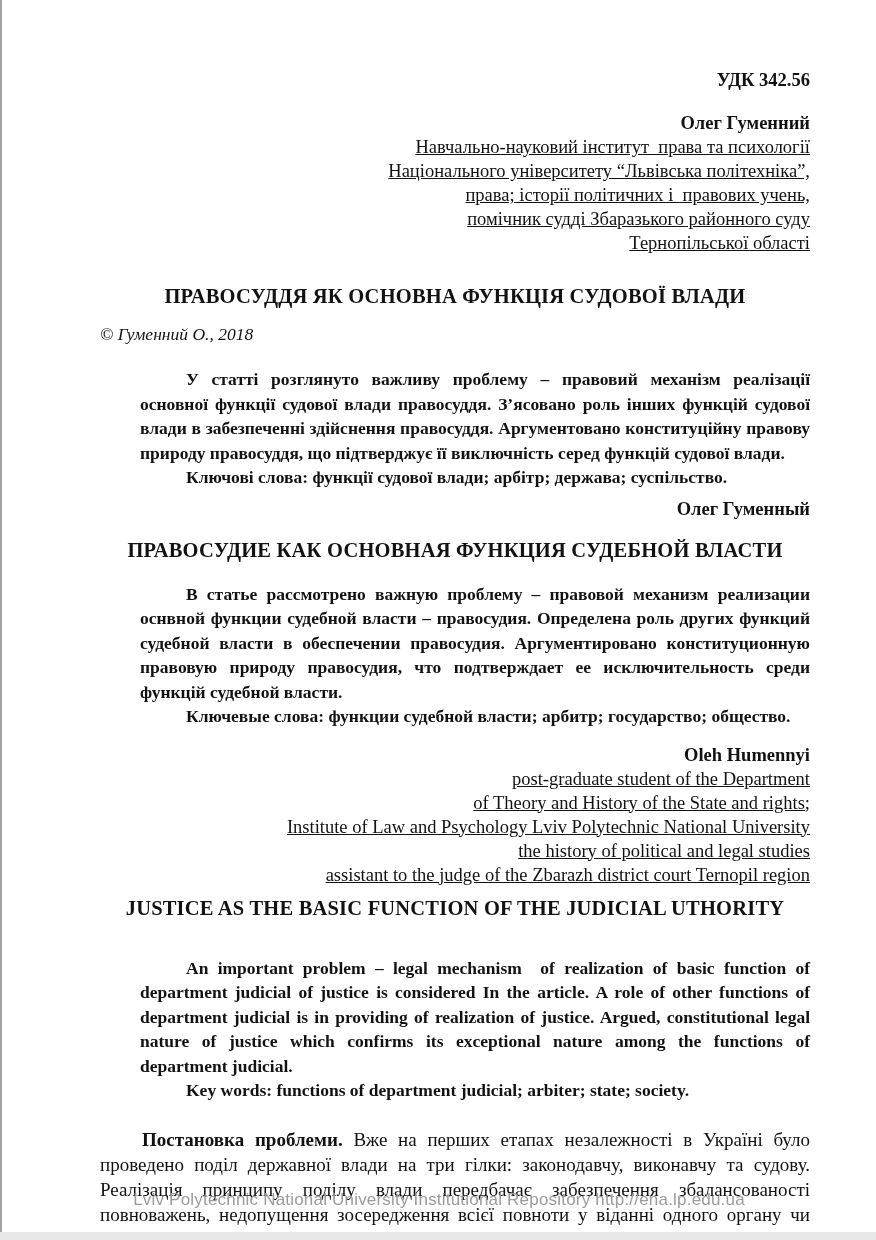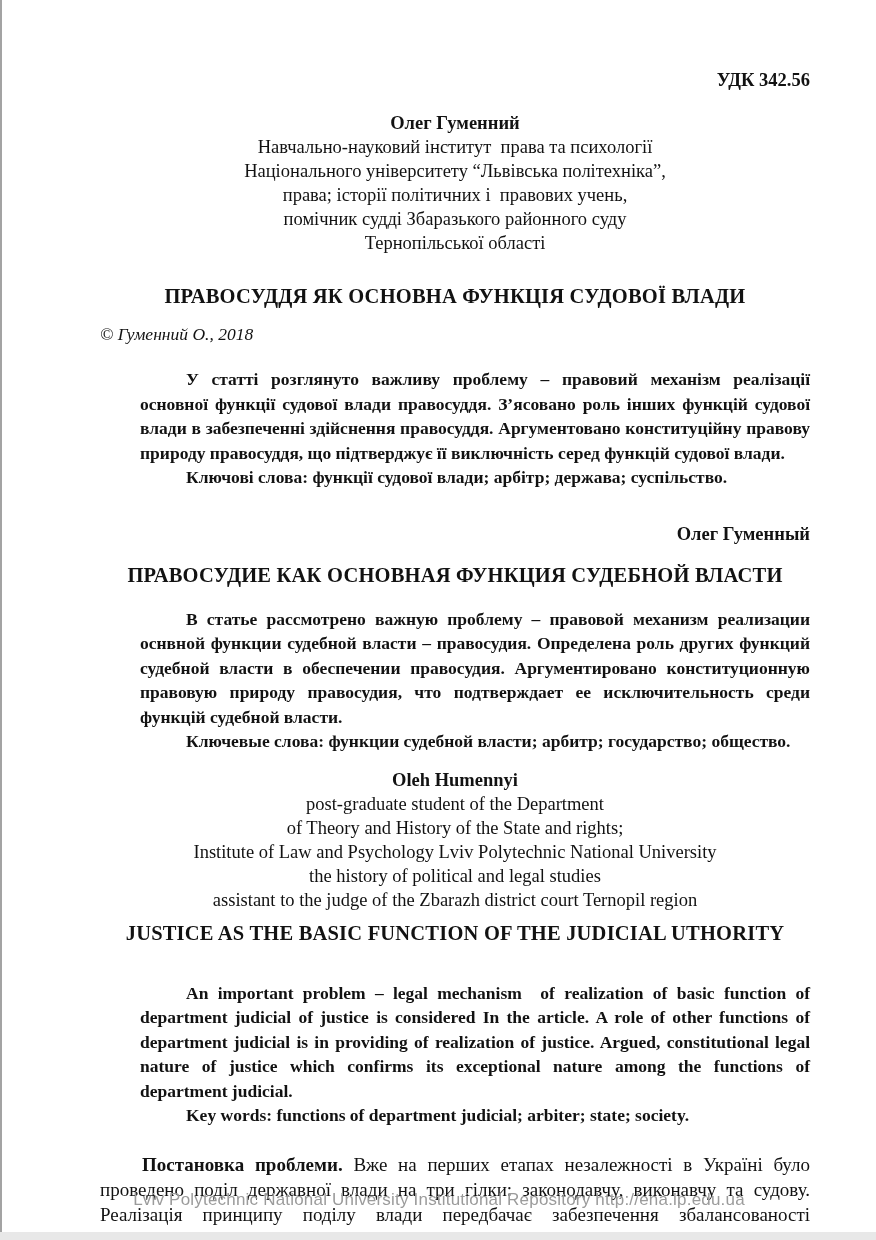--- a/index.html
+++ b/index.html
@@ -19,31 +19,31 @@
   .content {
     padding: 70px 66px 0 98px; 
   }
   .udc {
     text-align: right;
     font-weight: bold;
     font-size: 18.5px;
     margin-bottom: 20px;
   }
   .author-block {
-    text-align: center;
+    text-align: right;
     font-size: 18.5px;
     line-height: 24px;
   }
   .author-name {
     font-weight: bold;
     font-size: 18.5px;
     line-height: 24px;
   }
   .author-name.right { text-align: right; }
-  .affil-line { white-space: pre-wrap; }
+  .affil-line { white-space: pre-wrap; text-decoration: underline; }
   .title {
     text-align: center;
     font-weight: bold;
     font-size: 20.5px;
     margin: 30px 0 0 0;
     letter-spacing: 0.2px;
   }
   .copyright {
     font-style: italic;
     font-size: 17.5px;
@@ -54,21 +54,21 @@
     font-weight: bold;
     font-size: 17.5px;
     line-height: 24.5px;
     text-align: justify;
   }
   .abstract p {
     margin: 0;
     text-indent: 46px;
     white-space: pre-wrap;
   }
-  .ru-author { margin-top: 32px; }
+  .ru-author { margin-top: 7px; }
   .title.ru { margin-top: 18px; }
   .abstract.ru { margin-top: 20px; }
   .author-block.en { margin-top: 14px; }
   .title.en { margin-top: 10px; }
   .abstract.en { margin-top: 36px; }
   .body-par {
     margin: 24px 0 0 0;
     font-size: 19px;
     line-height: 25px;
     text-align: justify;

